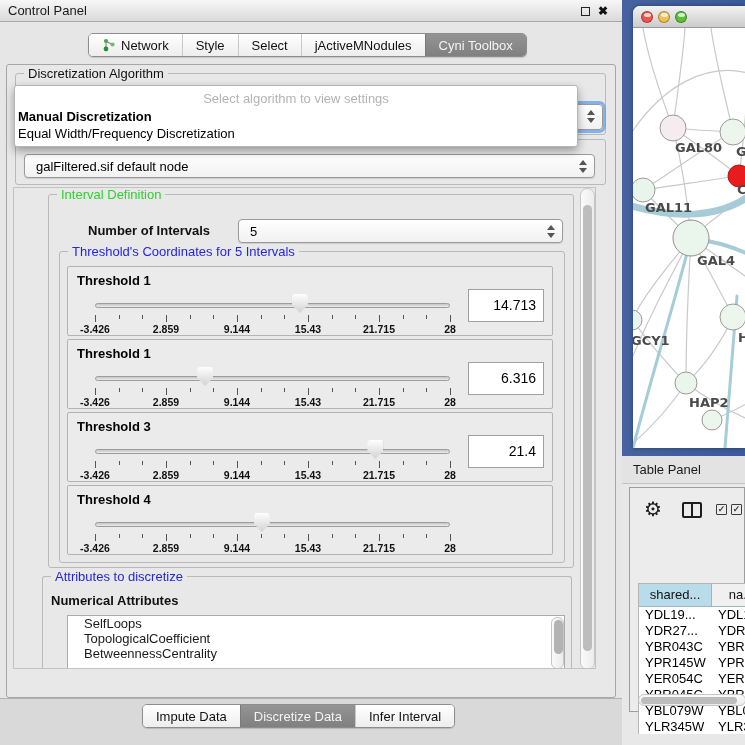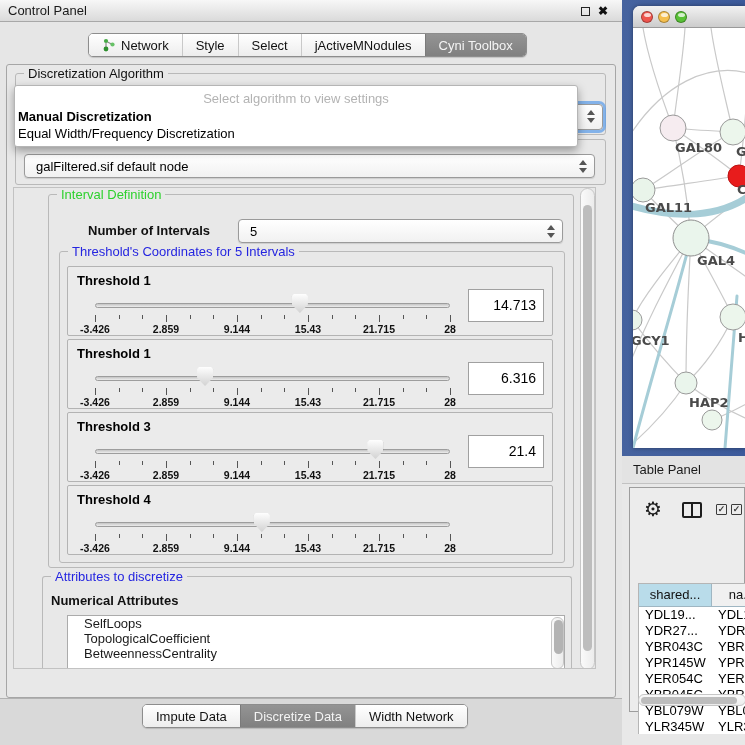--- a/index.html
+++ b/index.html
@@ -361,21 +361,21 @@
 
     <div id="bottom-strip"></div>
     <div id="bottom-tabbar" class="segbar">
         <div class="seg">
           <span>Impute Data</span>
         </div>
         <div class="seg sel">
           <span>Discretize Data</span>
         </div>
         <div class="seg">
-          <span>Width Network</span>
+          <span>Infer Interval</span>
         </div>
       </div>
   </div>
 
   <div id="net-frame">
     <div id="mac-window">
       <div id="mac-titlebar">
         <span id="light-red" class="light"></span>
         <span id="light-yellow" class="light"></span>
         <span id="light-green" class="light"></span>

